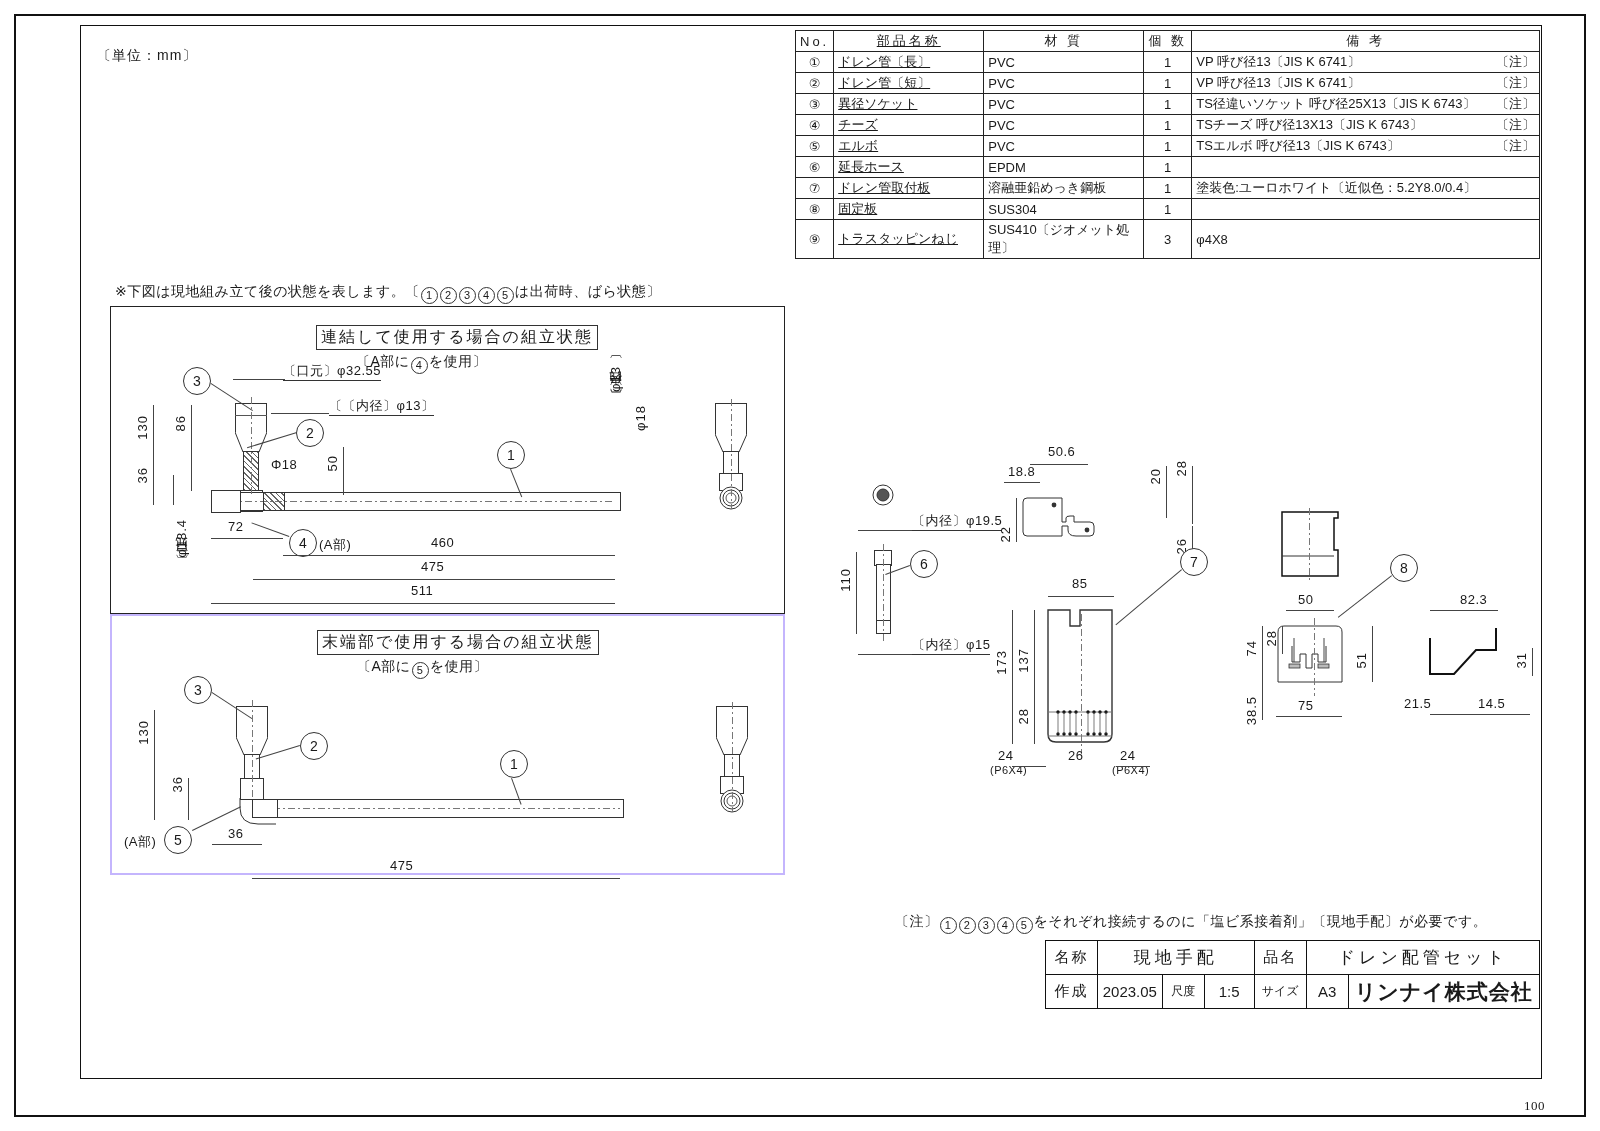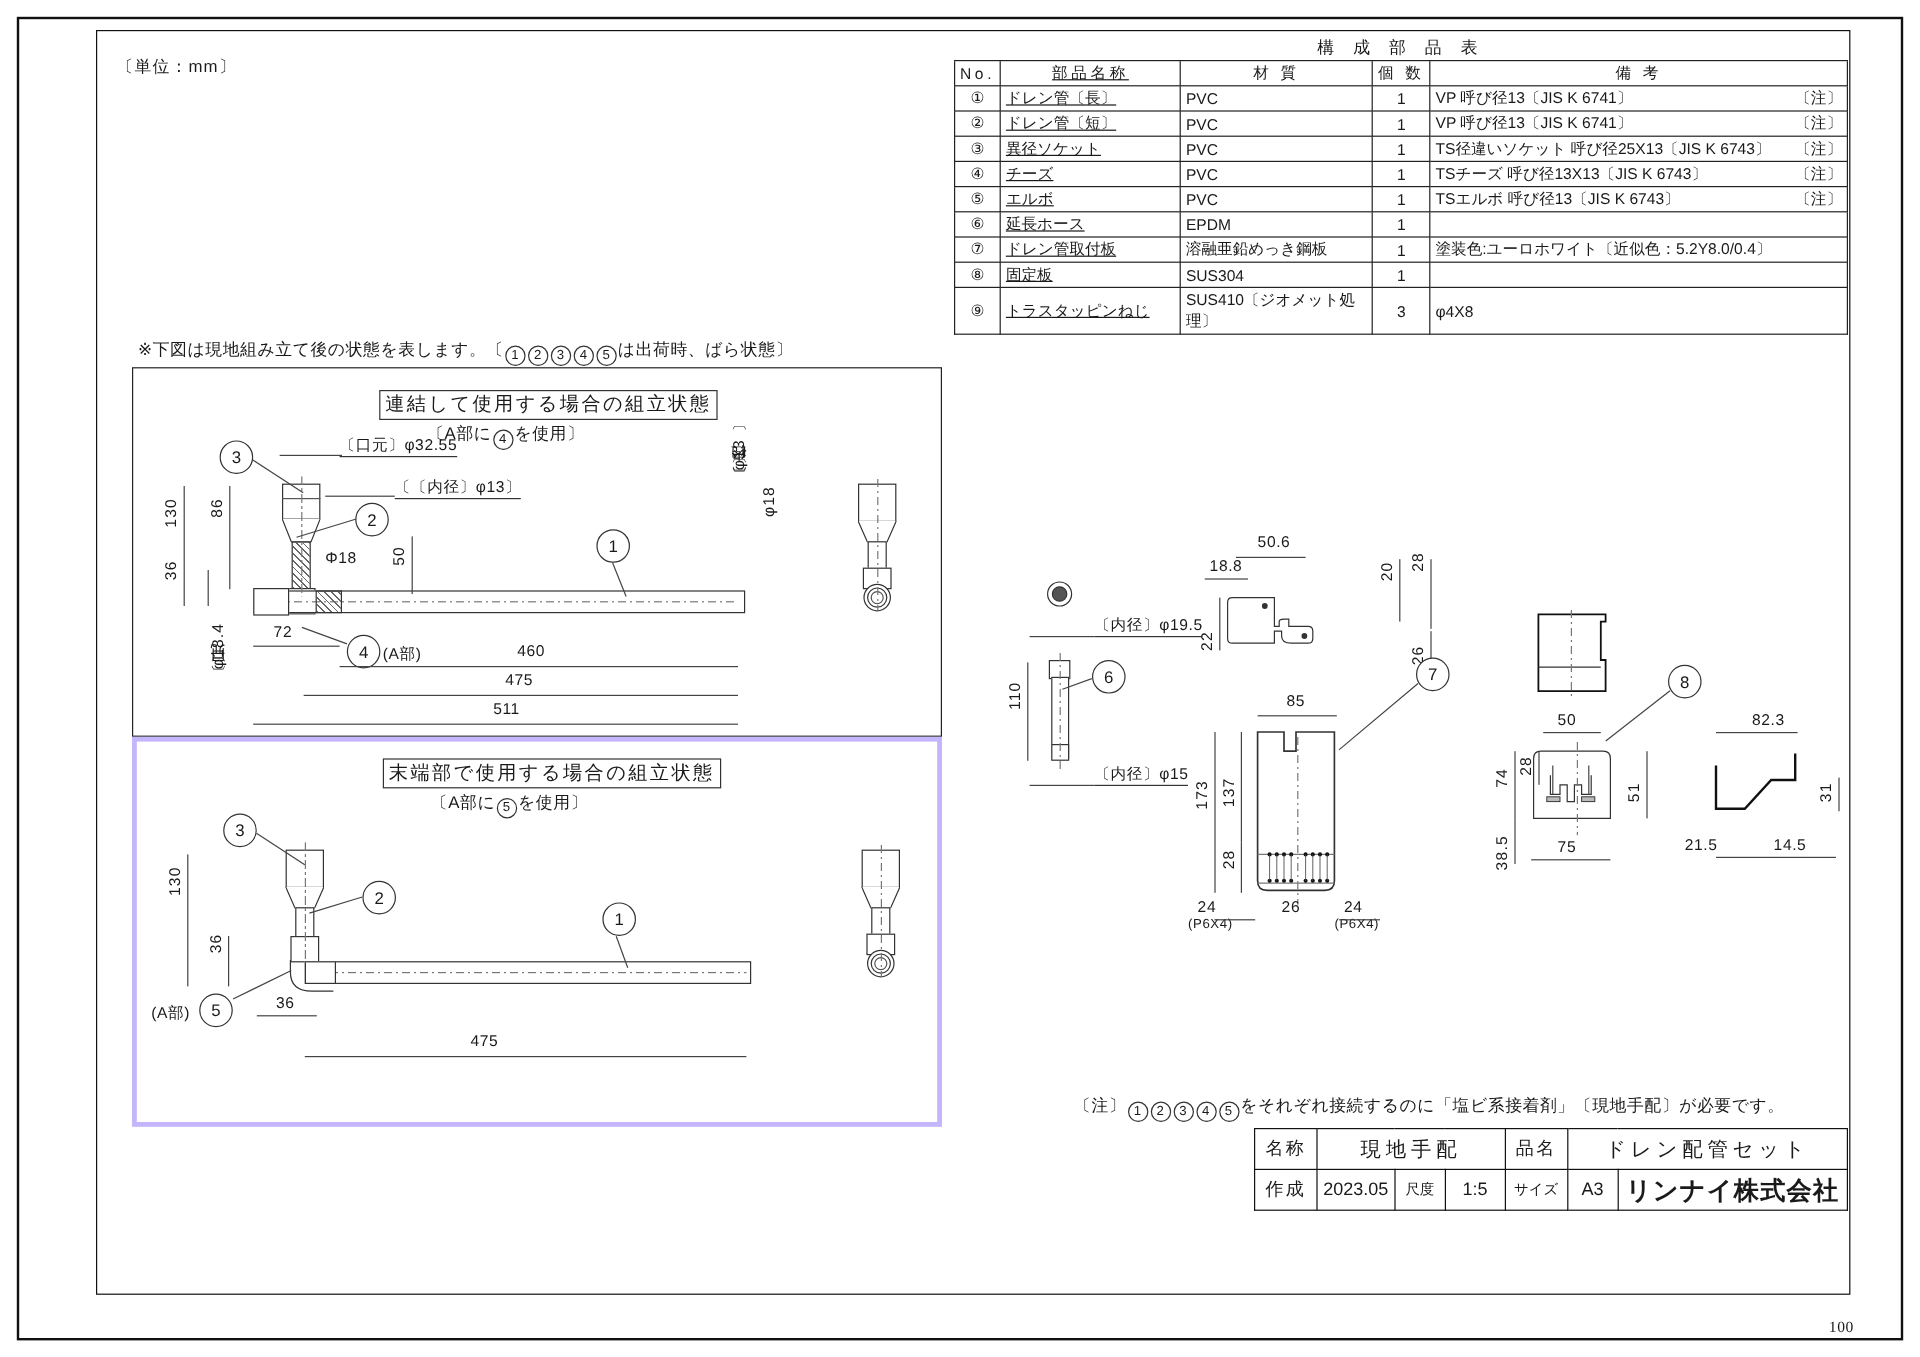--- a/index.html
+++ b/index.html
@@ -61,21 +61,21 @@
   #title-block table{ border-collapse:collapse; width:100%; font-size:15px; }
   #title-block td{ border:1px solid #111; padding:2px 4px; height:34px; text-align:center; }
   .tb-lbl{ width:52px; letter-spacing:2px; }
   .tb-name{ letter-spacing:4px; font-size:17px; }
   .tb-model{ font-size:18px; letter-spacing:2px; }
   .tb-brand{ font-weight:bold; font-size:21px; letter-spacing:1px; }
   .tb-small{ width:42px; font-size:12px; }
 
   
   #asm-top{ position:absolute; left:110px; top:306px; width:675px; height:308px; border:1px solid #222; }
-  #asm-bot{ position:absolute; left:110px; top:614px; width:675px; height:325px; border:4px solid #c4b5fd; }
+  #asm-bot{ position:absolute; left:110px; top:614px; width:675px; height:261px; border:2px solid #c4b5fd; }
 
   
   .pipe{ position:absolute; border:1px solid #333; background:#fff; }
   .sock{ position:absolute; border:1px solid #333; background:#fff; }
   .hatch{ position:absolute;
      background-image:repeating-linear-gradient(45deg,#666 0 1px,transparent 1px 4px);
      border:1px solid #333; }
 </style>
 </head>
 <body>
@@ -83,23 +83,20 @@
 <div id="page">
 
   <div class="frame-outer"></div>
   <div class="frame-inner"></div>
 
   <div class="txt" style="left:97px; top:47px; font-size:14px; letter-spacing:1px;">〔単位：mm〕</div>
 
   <div id="parts-table">
     <table>
       <tbody>
-          <tr>
-            <td class="tbl-title" colspan="5">構 成 部 品 表</td>
-          </tr>
       <tr class="hdr">
         <td class="c-no">No.</td>
         <td class="c-name">部品名称</td>
         <td class="c-mat">材  質</td>
         <td class="c-qty">個 数</td>
         <td class="c-rem">備     考</td>
       </tr>
       </tbody>
         <tbody id="parts-body">
           <tr>

